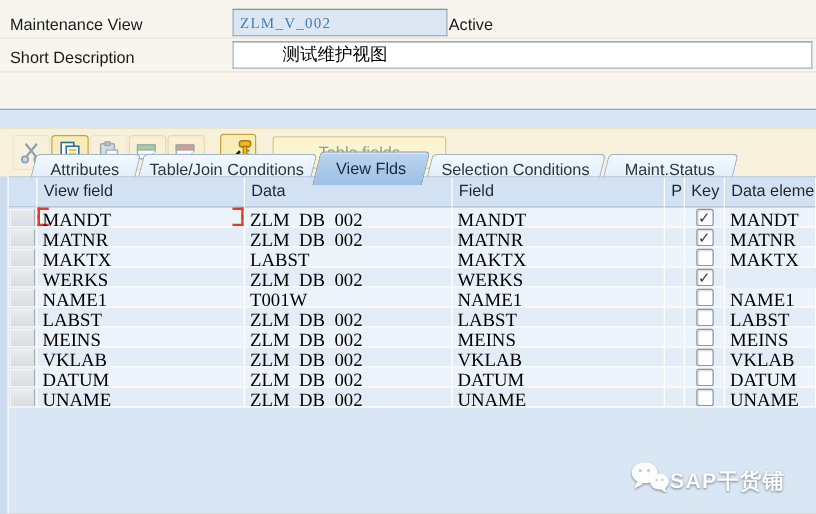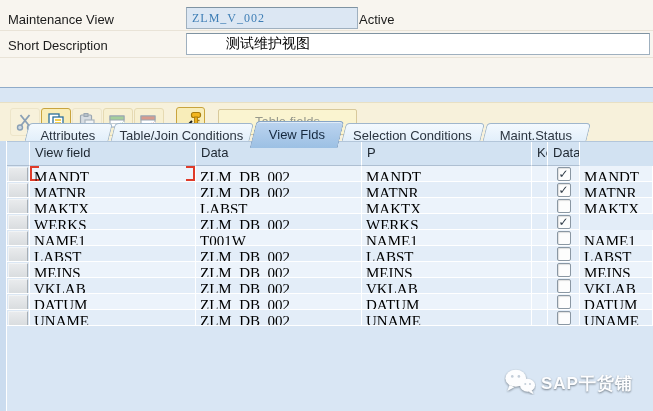--- a/index.html
+++ b/index.html
@@ -86,21 +86,21 @@
       linear-gradient(var(--selection-red),var(--selection-red)),
       linear-gradient(var(--selection-red),var(--selection-red)),
       linear-gradient(var(--selection-red),var(--selection-red)),
       linear-gradient(var(--selection-red),var(--selection-red));
     background-repeat:no-repeat;
     background-size:2px 9px,9px 2px,2px 9px,9px 2px,2px 9px,9px 2px,2px 9px,9px 2px;
     background-position:left top,left top,right top,right top,left bottom,left bottom,right bottom,right bottom;
   }
 
   
-  .wm{position:absolute;left:504px;top:368px;display:flex;align-items:center;gap:5px;z-index:9;
+  .wm{position:absolute;left:504px;top:368px;display:flex;align-items:center;z-index:9;
       opacity:.95;pointer-events:none;}
   .wm-text{color:#fff;font-size:17px;font-weight:bold;letter-spacing:1px;
       text-shadow:0 1px 2px rgba(95,105,115,.9);font-family:"Liberation Sans",sans-serif;}
 </style>
 </head>
 <body>
 
 <div class="screen">
 
   <span class="flabel" style="left:8px;top:12px;">Maintenance View</span>
@@ -206,20 +206,21 @@
       <div class="tablefields-btn">Table fields</div>
     </div>
   </div>
 
   <div class="left-strip"></div>
   <div class="vtable">
     <div class="thead">
       <div class="hcell corner"></div>
       <div class="hcell">View field</div>
       <div class="hcell">Data</div>
+      <div class="hcell">Field</div>
       <div class="hcell">P</div>
       <div class="hcell">Key</div>
       <div class="hcell">Data element</div>
     </div>
     <div class="tbody">
     <div class="trow">
       <div class="cell sel">
             <div class="selbtn"></div>
           </div>
       <div class="cell vf selected">MANDT</div>

